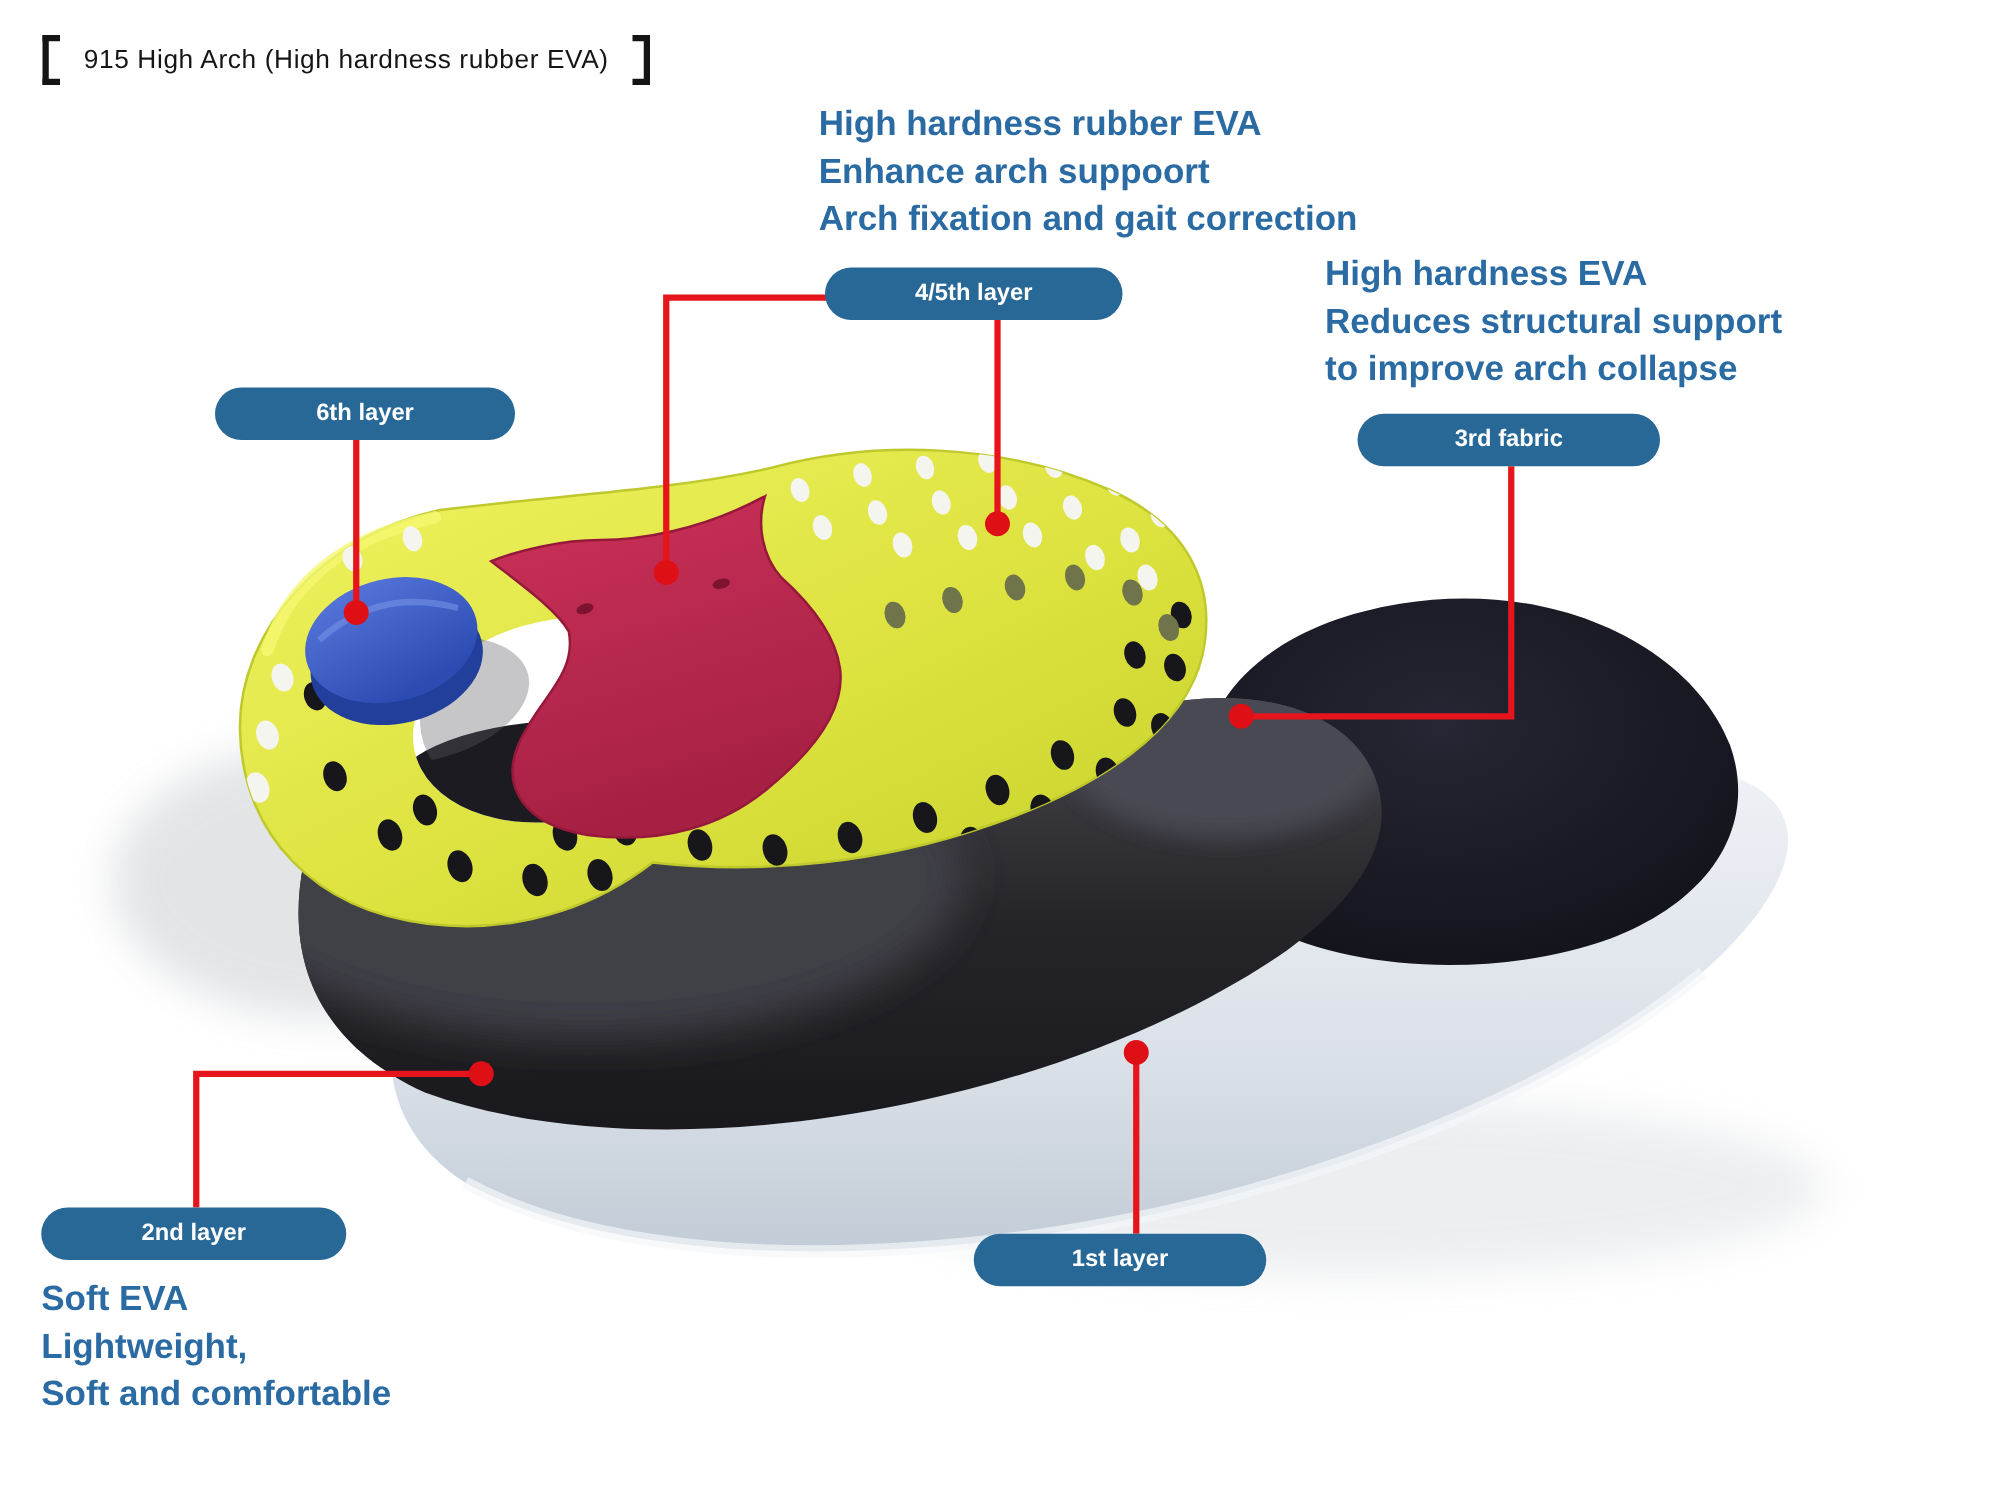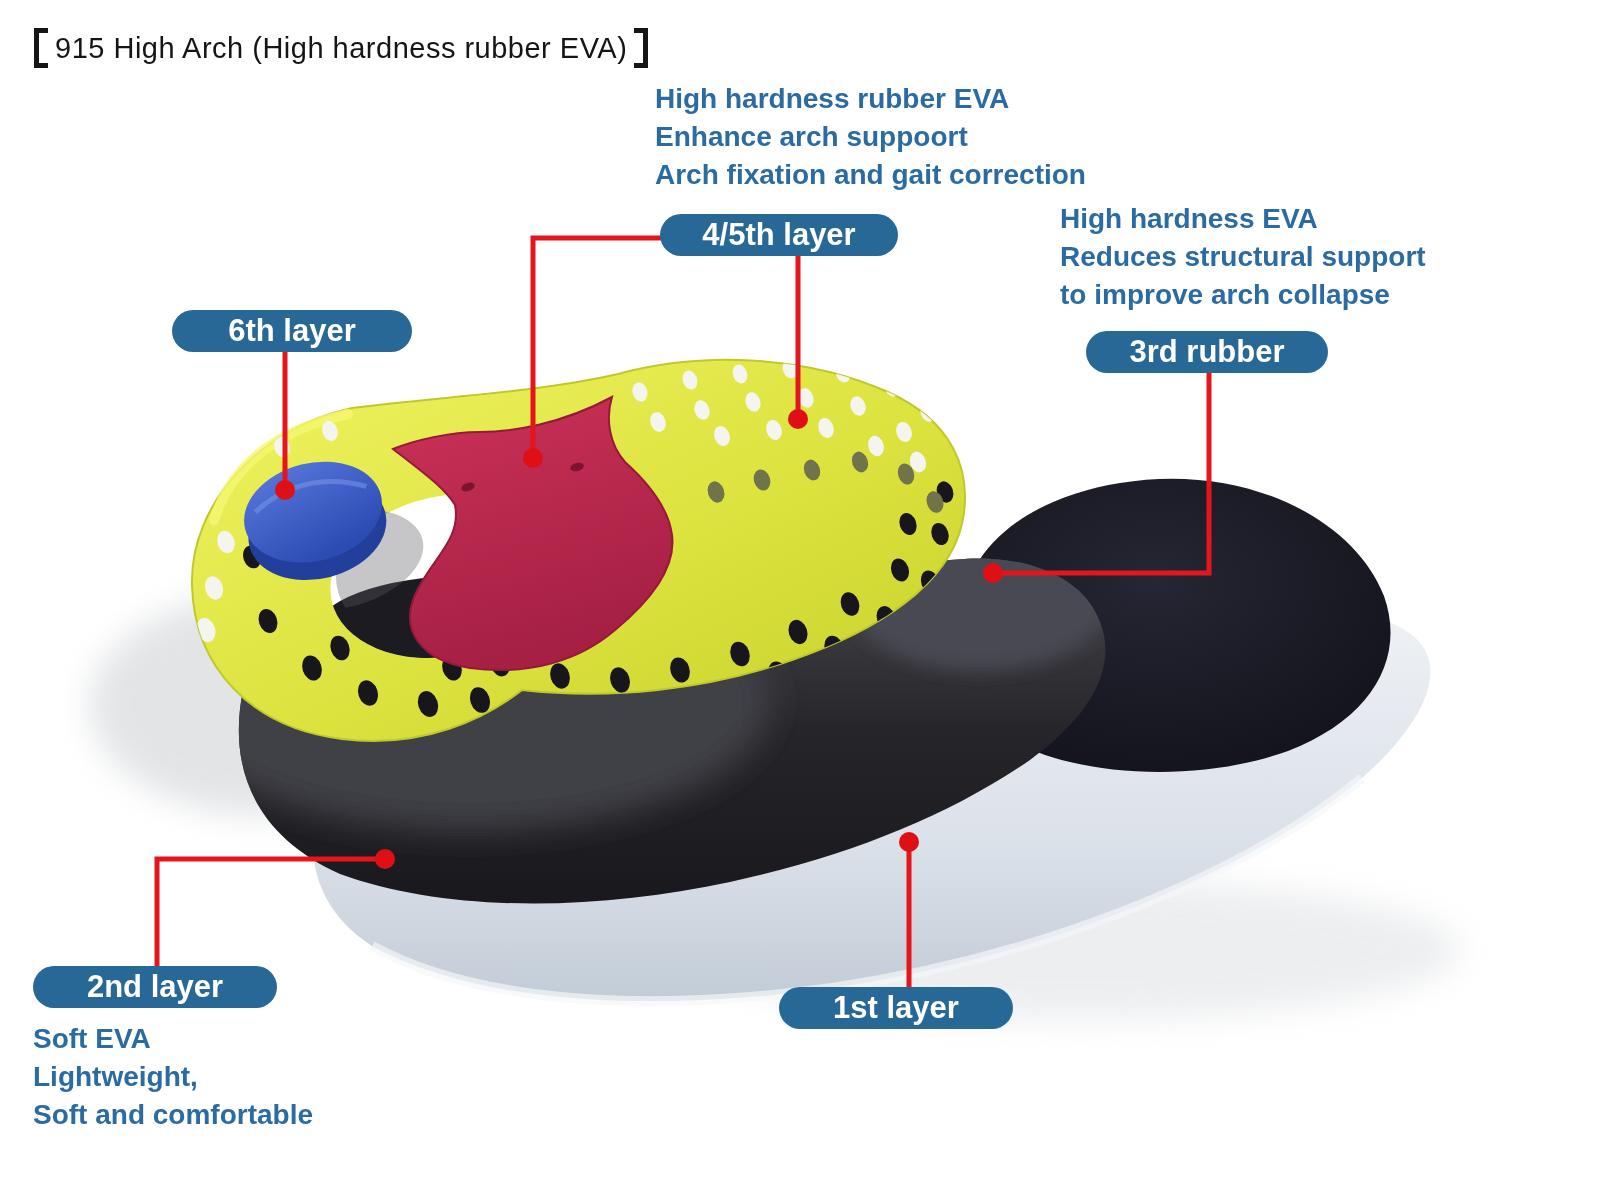--- a/index.html
+++ b/index.html
@@ -1,33 +1,33 @@
 <!DOCTYPE html>
 <html><head>
 <meta charset="utf-8">
 <style>
   html,body{margin:0;padding:0;background:#ffffff;}
   .canvas{
     position:relative;width:1600px;height:1200px;background:#ffffff;
     font-family:"Liberation Sans",sans-serif;overflow:hidden;
   }
   .page-title{
-    position:absolute;left:34px;top:28px;font-size:29px;color:#151515;
-    display:flex;align-items:center;letter-spacing:0.5px;
+    position:absolute;left:34px;top:28px;font-size:21px;color:#151515;
+    display:flex;align-items:center;letter-spacing:0.5px;gap:12px;
   }
   .bracket{display:inline-block;width:9px;height:30px;border:5px solid #151515;}
   .bracket.left{border-right:none;margin-right:7px;}
   .bracket.right{border-left:none;margin-left:7px;}
   .note{
     position:absolute;font-size:28px;font-weight:bold;color:#2b6ba3;
     line-height:38px;white-space:pre-line;
   }
   .badge{
     position:absolute;height:42px;border-radius:22px;background:#276896;
-    color:#ffffff;font-size:31px;font-weight:bold;
+    color:#ffffff;font-size:19px;font-weight:bold;
     display:flex;align-items:center;justify-content:center;
   }
   svg.illustration{position:absolute;left:0;top:0;z-index:0;}
   .overlay{position:absolute;z-index:2;}
 </style>
 </head>
 <body>
 
 <div class="canvas">
 
@@ -227,18 +227,18 @@
 
   <div class="note overlay" style="left:33px;top:1020px">Soft EVA
 Lightweight,
 Soft and comfortable</div>
 
 
   <div class="badge overlay" style="left:172px;top:310px;width:240px">6th layer</div>
 
   <div class="badge overlay" style="left:660px;top:214px;width:238px">4/5th layer</div>
 
-  <div class="badge overlay" style="left:1086px;top:331px;width:242px">3rd rubber</div>
+  <div class="badge overlay" style="left:1086px;top:331px;width:242px">3rd fabric</div>
 
   <div class="badge overlay" style="left:33px;top:966px;width:244px">2nd layer</div>
 
   <div class="badge overlay" style="left:779px;top:987px;width:234px">1st layer</div>
 </div>
 
 </body></html>

